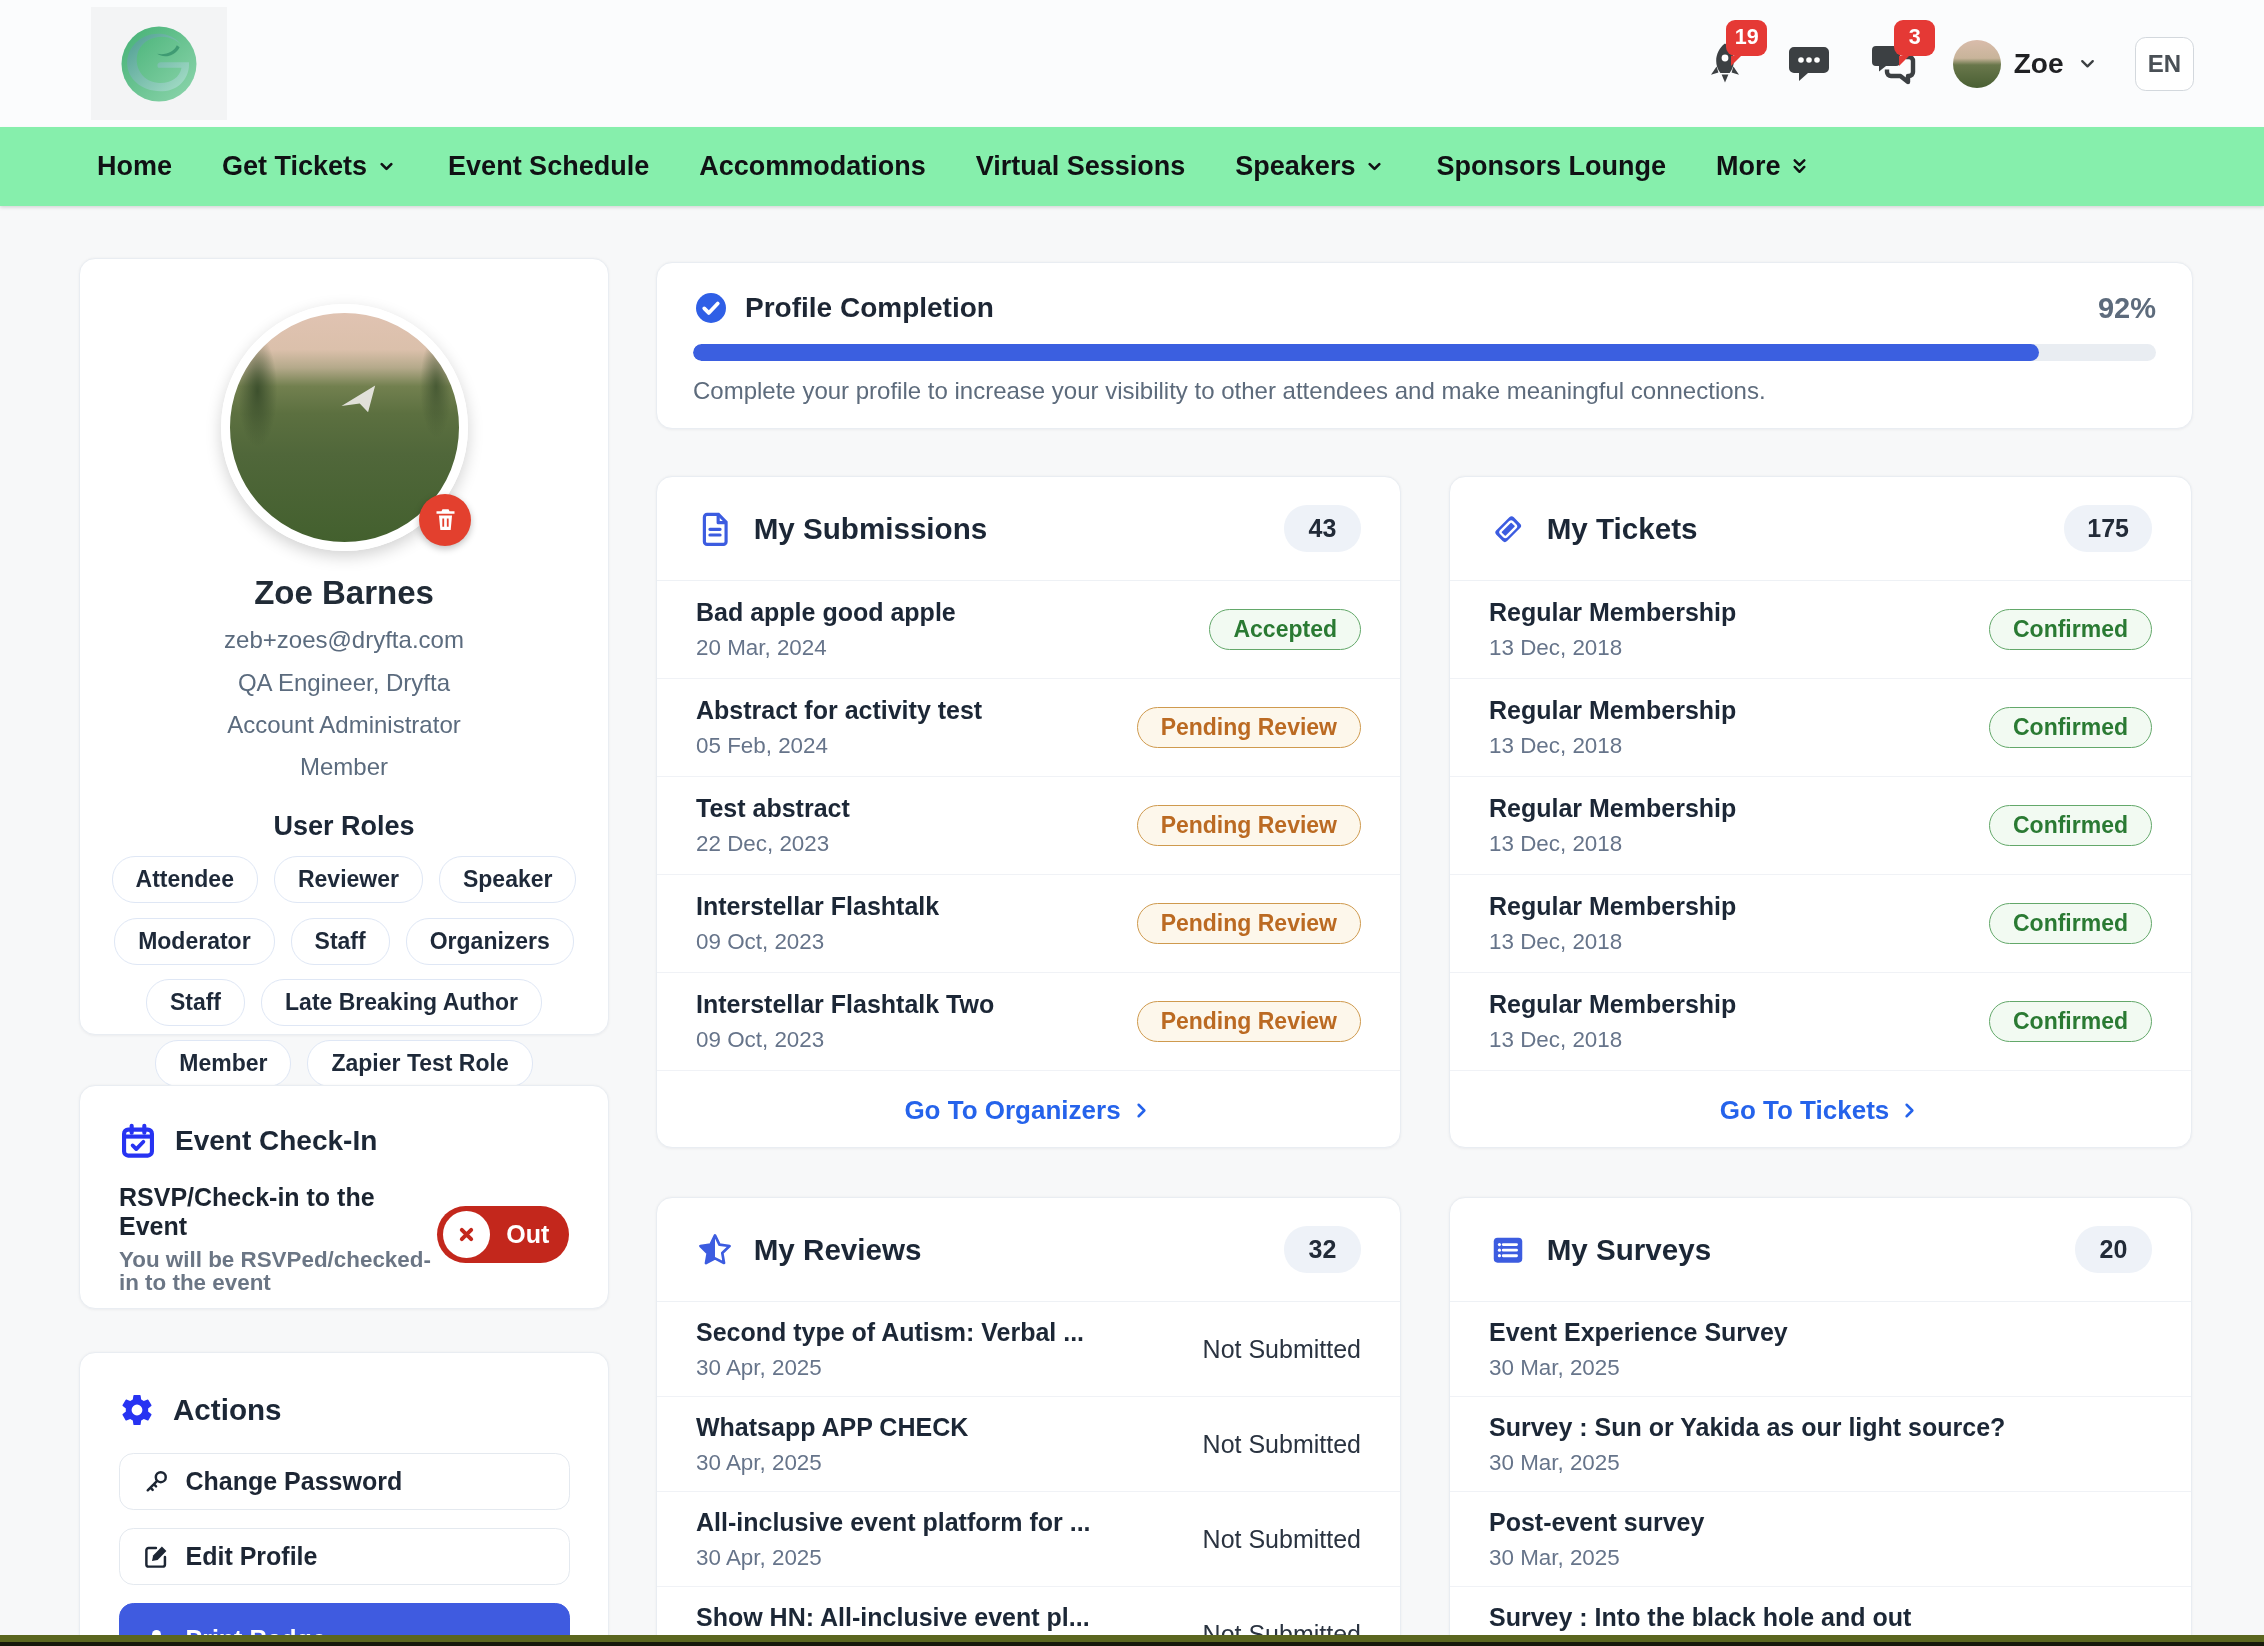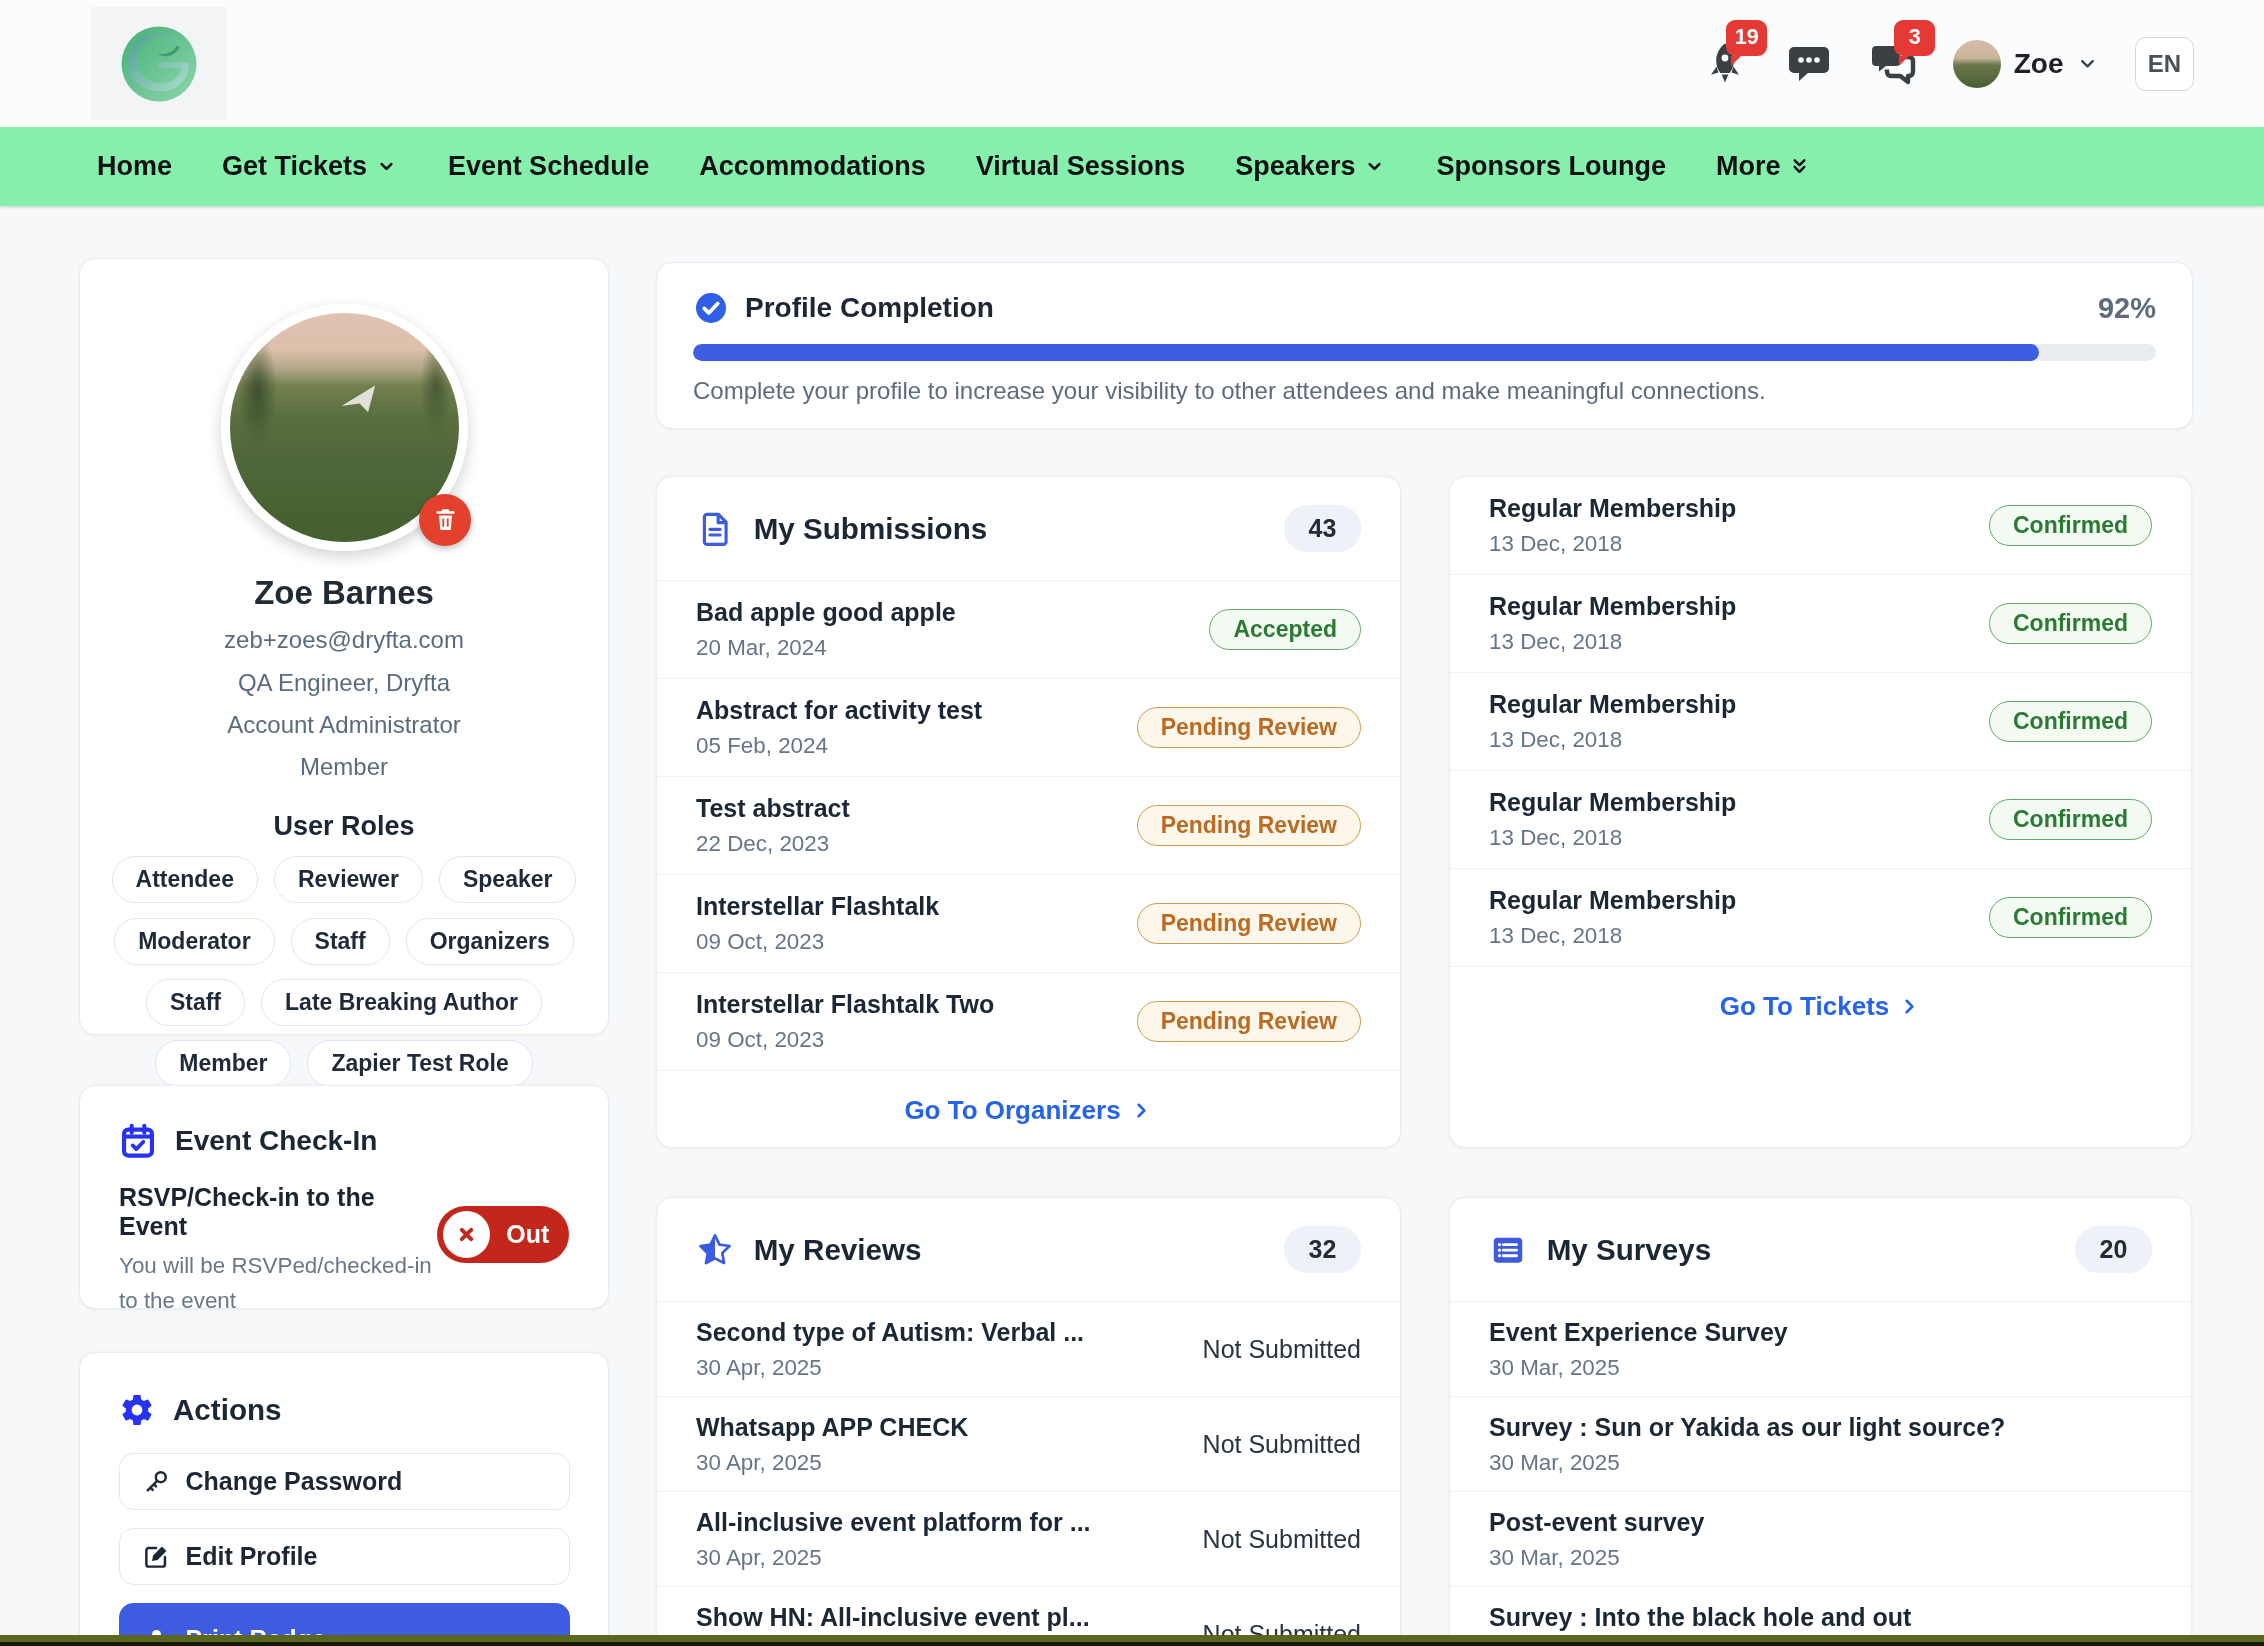--- a/index.html
+++ b/index.html
@@ -56,21 +56,21 @@
   .roles-title { margin-top:30px; text-align:center; font-size:27px; font-weight:800; color:#1c2736; }
   .chip-row { display:flex; justify-content:center; gap:16px; margin-top:14.3px; }
   .chip { height:47px; border:1.8px solid #dfe7f5; border-radius:23px; padding:8px 23px; display:flex; align-items:center; font-size:23px; font-weight:600; color:#1e2939; background:#fff; white-space:nowrap; }
 
   
   .ci-head { display:flex; align-items:center; gap:18px; padding:36px 39px 0; }
   .ci-head svg { width:38px; height:38px; }
   .ci-title { font-size:28px; font-weight:800; color:#1c2736; }
   .ci-body { display:flex; align-items:flex-start; padding:23px 39px 0; }
   .ci-sub { font-size:25px; font-weight:700; color:#1b2430; }
-  .ci-desc { margin-top:7.2px; font-size:22.4px; line-height:35px; color:#6b7685; width:313px; }
+  .ci-desc { margin-top:7.2px; font-size:22.4px; line-height:23px; color:#6b7685; width:313px;font-weight:bold; }
   .out-toggle { margin-left:auto; margin-top:23px; width:136px; height:57px; border-radius:29px; background:#c3271c; display:flex; align-items:center; padding:0 19.7px 0 6.3px; cursor:pointer; border:none; }
   .out-circle { width:47px; height:47px; border-radius:50%; background:#fff; display:flex; align-items:center; justify-content:center; }
   .out-circle svg { width:25px; height:25px; }
   .out-label { margin-left:auto; color:#fff; font-size:25px; font-weight:600; }
 
   
   .ac-head { display:flex; align-items:center; gap:18px; padding:39px 39px 0; }
   .ac-head svg { width:36px; height:36px; }
   .ac-title { font-size:29.6px; font-weight:800; color:#1c2736; }
   .ac-btn { display:flex; align-items:center; gap:16px; width:451px; height:57px; margin:18px auto 0; border:1.8px solid #e4e9ef; border-radius:14.3px; background:#fff; padding:0 23px; font-size:25px; font-weight:600; color:#1d2634; cursor:pointer; }
@@ -345,20 +345,30 @@
     </div>
     <div class="card-footer">
       <span>Go To Organizers</span>
       <svg viewBox="0 0 24 24">
           <path d="M9 6l6 6-6 6" stroke="#2563eb" stroke-width="2.6" fill="none" stroke-linecap="round" stroke-linejoin="round"></path>
         </svg>
     </div>
   </div>
 
   <div class="card" style="left:1449px; top:476px; width:743px; height:672px;">
+    <div class="card-head">
+      <svg viewBox="0 0 24 24">
+        <g transform="rotate(-45 12 12)">
+          <rect x="4.2" y="7.4" width="15.6" height="9.6" rx="2" fill="#3c5ce0"></rect>
+          <rect x="6.9" y="9.7" width="10.2" height="5" rx="1.2" fill="none" stroke="#fff" stroke-width="1.5"></rect>
+        </g>
+      </svg>
+      <span class="card-title">My Tickets</span>
+      <span class="count-pill">175</span>
+    </div>
     <div class="item">
       <div>
           <div class="item-title">Regular Membership</div>
       <div class="item-date">13 Dec, 2018</div>
         </div>
       <span class="pill green">Confirmed</span>
     </div>
     <div class="item">
       <div>
           <div class="item-title">Regular Membership</div>

